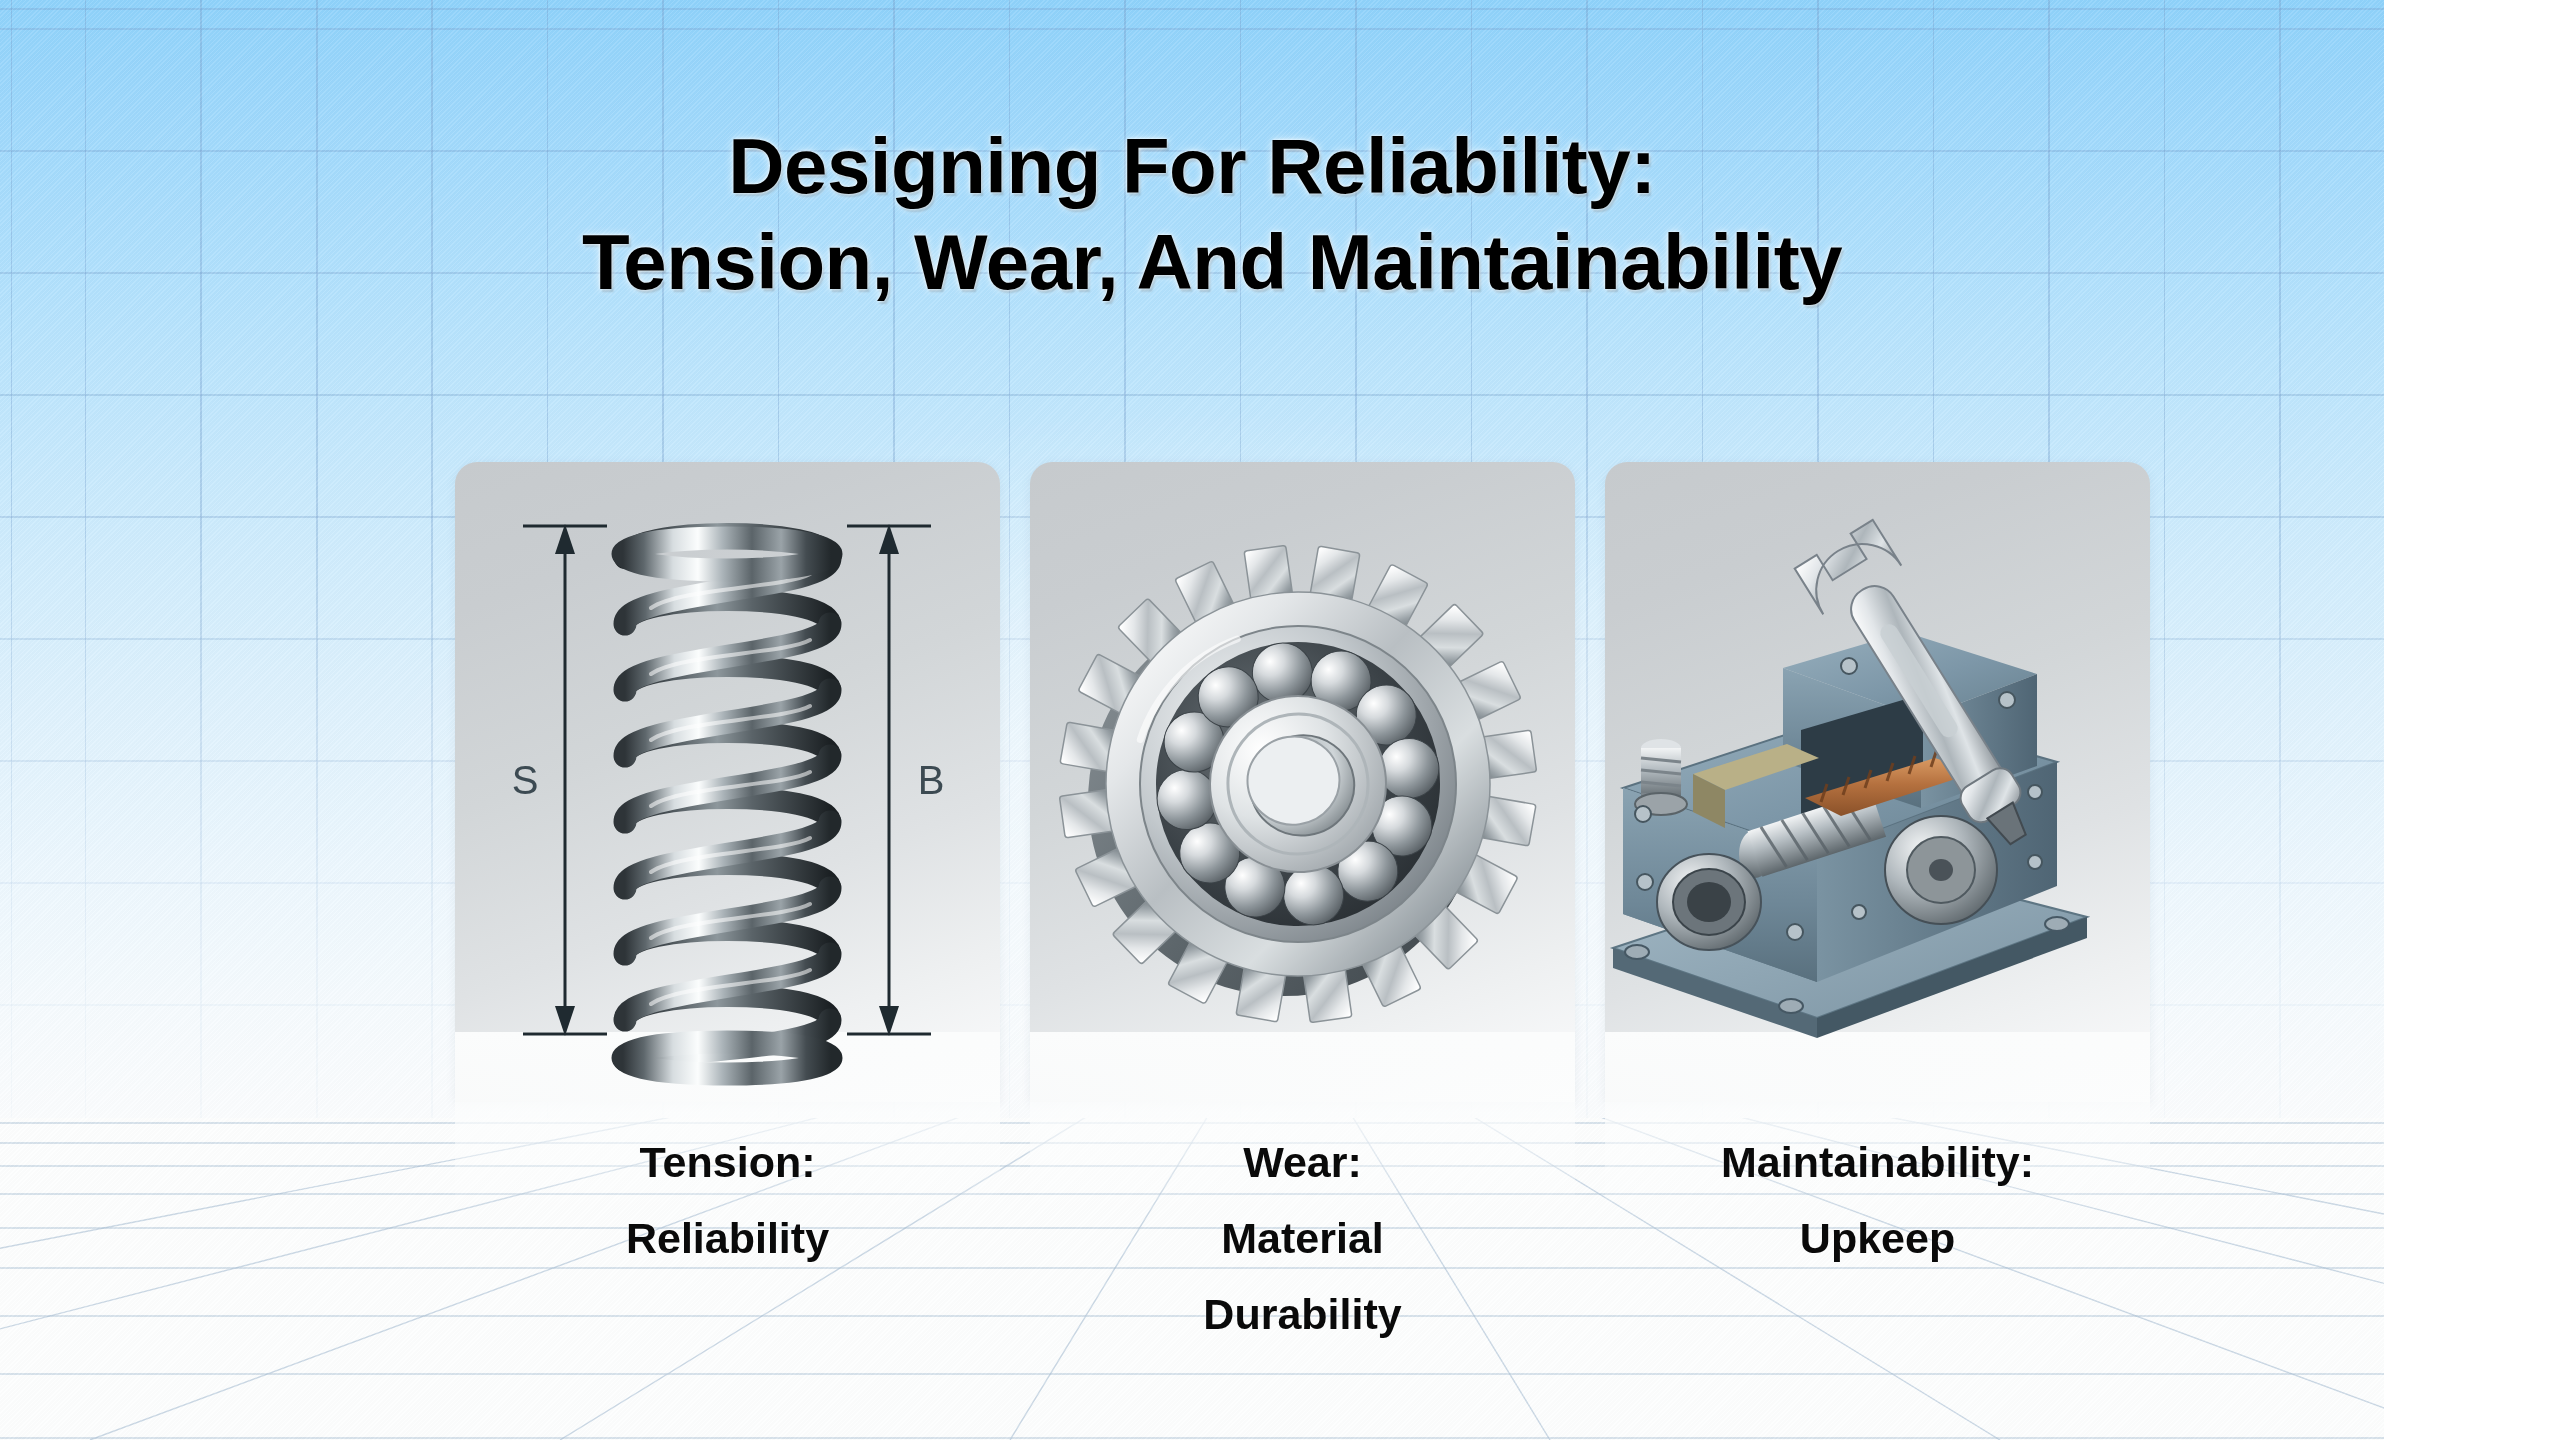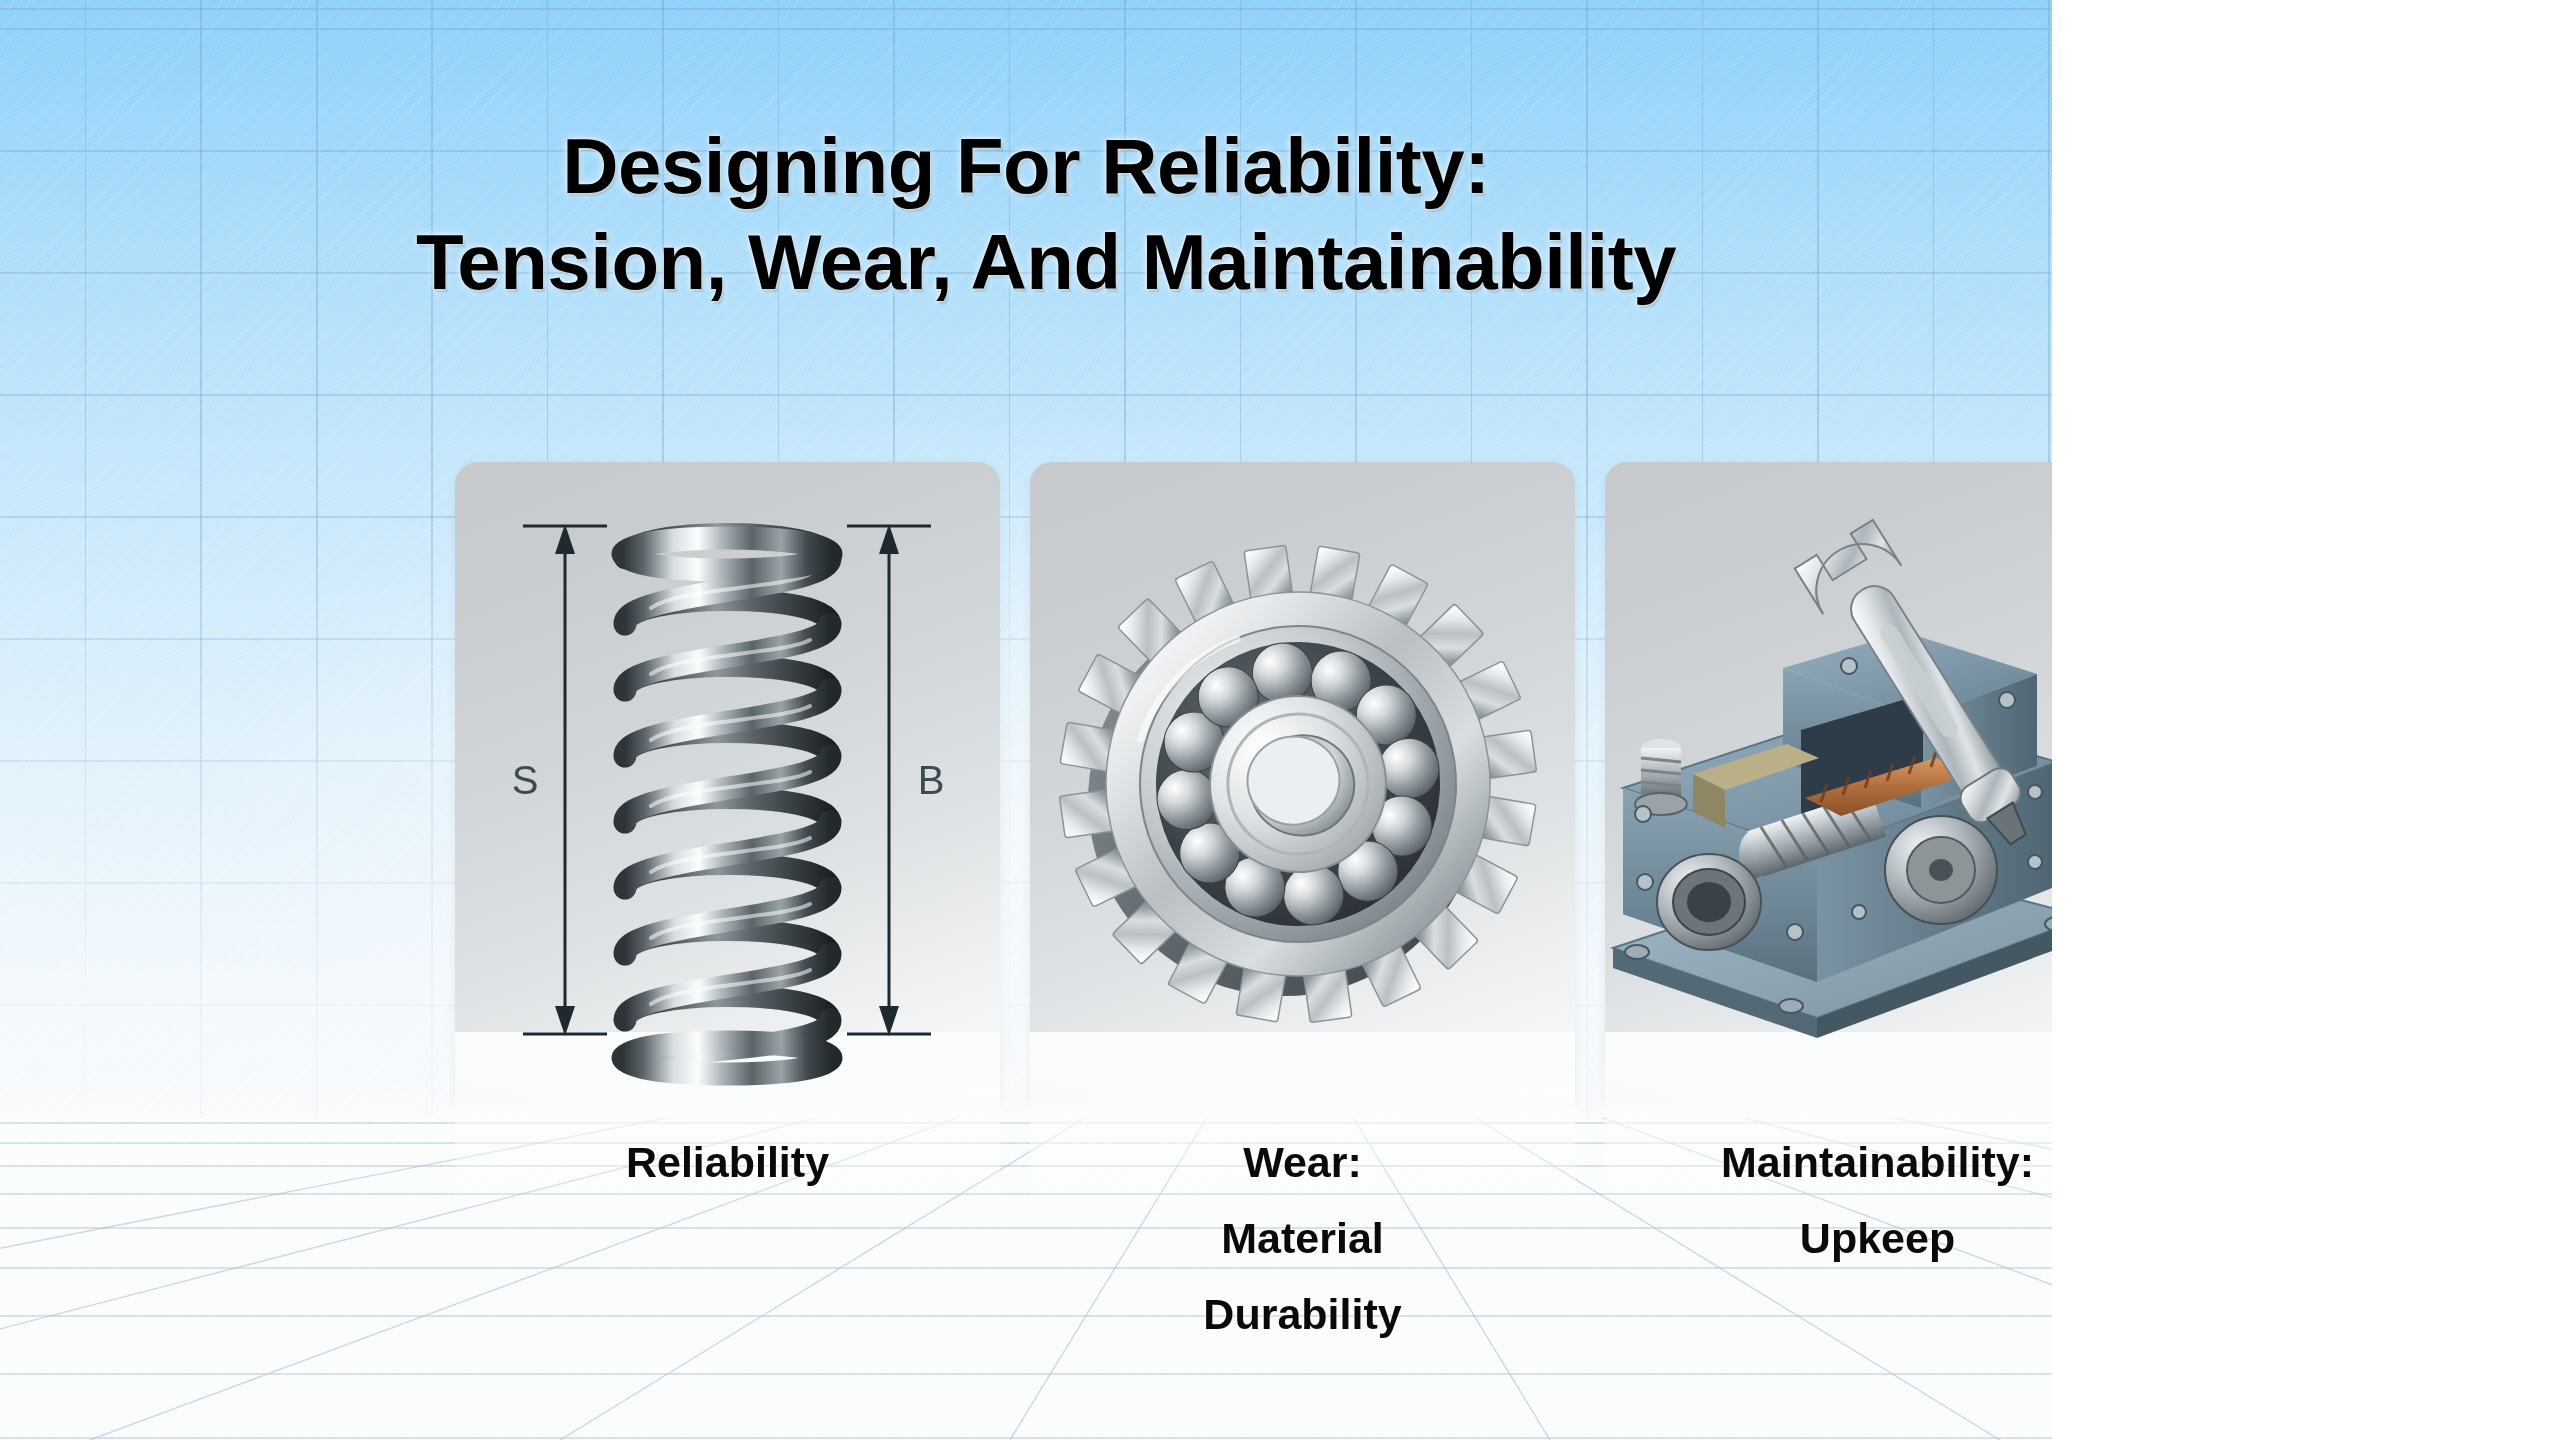--- a/index.html
+++ b/index.html
@@ -2,21 +2,21 @@
 <html><head>
 <meta charset="utf-8">
 <style>
   html, body {
     margin: 0;
     padding: 0;
     background: #ffffff;
   }
   #stage {
     position: relative;
-    width: 2052px;
+    width: 2384px;
     height: 1440px;
     overflow: hidden;
     font-family: "Liberation Sans", sans-serif;
     background: #eaf5fd;
   }
 
   
   .bg-sky {
     position: absolute;
     inset: 0;
@@ -299,20 +299,21 @@
             </g>
 
             <g stroke="url(#wire)" stroke-width="23" fill="none" stroke-linecap="round">
               <ellipse cx="272" cy="92" rx="104" ry="16"></ellipse>
               <ellipse cx="272" cy="596" rx="104" ry="16"></ellipse>
             </g>
           </g>
         </svg>
       </div>
       <div class="card-caption">
+        <span>Tension:</span>
         <span>Reliability</span>
       </div>
     </div>
 
     <div class="card">
       <div class="card-panel"></div>
       <div class="card-art">
         <svg width="545" height="640" viewBox="0 0 545 640" xmlns="http://www.w3.org/2000/svg">
           <defs>
             <linearGradient id="gearBody" x1="0.1" y1="0" x2="0.9" y2="1">

